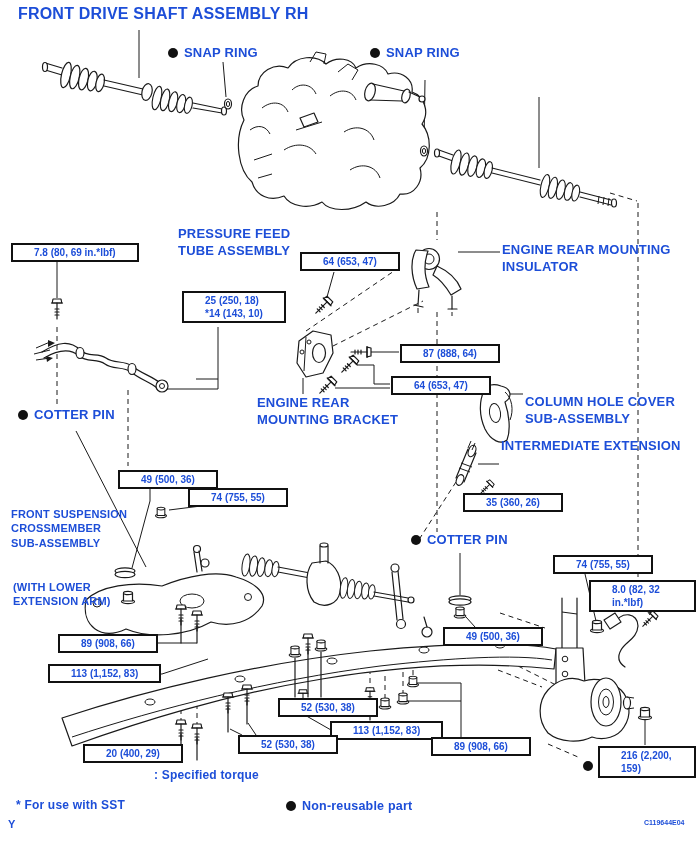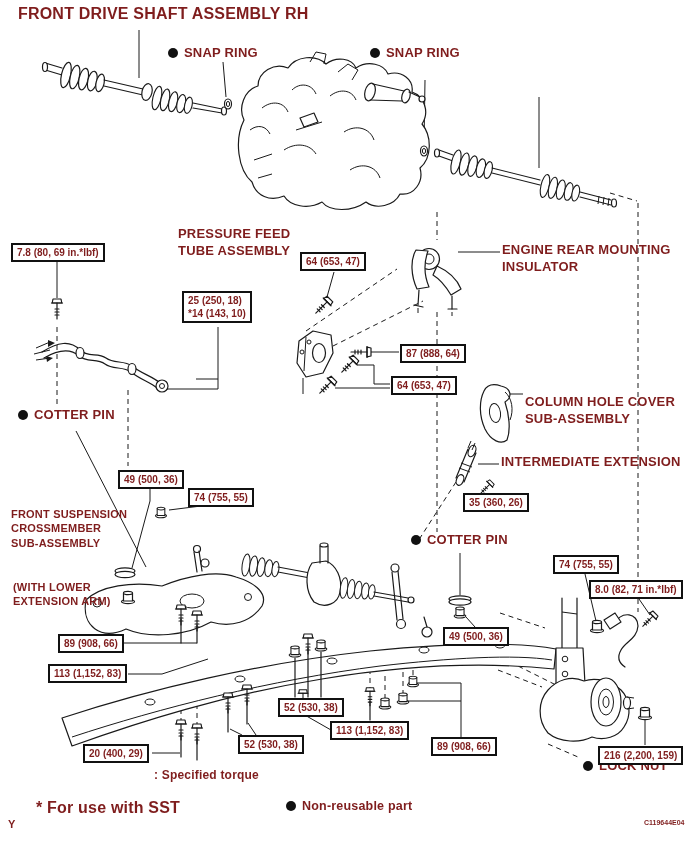--- a/index.html
+++ b/index.html
@@ -1,28 +1,28 @@
 <!DOCTYPE html>
 <html><head>
 <meta charset="utf-8">
 <style>
   html,body{margin:0;padding:0;background:#fff;}
   .canvas{position:relative;width:696px;height:842px;background:#ffffff;
-          font-family:"Liberation Sans",sans-serif;color:#7f1d1d;overflow:hidden;}
+          font-family:"Liberation Sans",sans-serif;color:#1d4ed8;overflow:hidden;}
   svg.art{position:absolute;left:0;top:0;z-index:0;}
   .ln{fill:none;stroke:#1a1a1a;stroke-width:1.2;stroke-linecap:round;stroke-linejoin:round;}
   .thin{fill:none;stroke:#1a1a1a;stroke-width:1;}
   .fw{fill:#ffffff;stroke:#1a1a1a;stroke-width:1.2;stroke-linejoin:round;}
   .dash{fill:none;stroke:#1a1a1a;stroke-width:1;stroke-dasharray:5 4;}
   .lbl{position:absolute;z-index:2;font-weight:bold;font-size:13px;line-height:1.3;
        white-space:pre-line;letter-spacing:.2px;}
   .dot{display:inline-block;width:10px;height:10px;border-radius:50%;background:#111;
        margin-right:6px;vertical-align:-1px;}
   .tbox{position:absolute;z-index:2;border:2px solid #111;background:#fff;font-weight:bold;
-        font-size:10px;line-height:1.3;padding:1px 4px;white-space:pre-line;}
+        font-size:10px;line-height:1.3;padding:1px 21px;white-space:pre-line;}
   .legendbox{position:absolute;z-index:2;border:2px solid #111;background:#fff;font-weight:bold;
         font-size:11px;padding:2px 5px;white-space:nowrap;}
   .small{font-size:11px;}
   .code{position:absolute;z-index:2;font-weight:bold;font-size:7px;}
 </style>
 </head>
 <body>
 
 <div class="canvas">
 
@@ -327,27 +327,29 @@
 
 <div class="lbl" style="left:370px;top:45px"><span class="dot"></span><span>SNAP RING</span></div>
 
 
 <div class="lbl" style="left:178px;top:226px"><span>PRESSURE FEED
 TUBE ASSEMBLY</span></div>
 
 <div class="lbl" style="left:502px;top:242px"><span>ENGINE REAR MOUNTING
 INSULATOR</span></div>
 
+<div class="lbl" style="left:257px;top:395px"><span>ENGINE REAR
+MOUNTING BRACKET</span></div>
 
 <div class="lbl" style="left:525px;top:394px"><span>COLUMN HOLE COVER
 SUB-ASSEMBLY</span></div>
 
 <div class="lbl" style="left:18px;top:407px"><span class="dot"></span><span>COTTER PIN</span></div>
 
-<div class="lbl" style="left:501px;top:454px"><span>INTERMEDIATE EXTENSION</span></div>
+<div class="lbl" style="left:501px;top:438px"><span>INTERMEDIATE EXTENSION</span></div>
 
 <div class="lbl small" style="left:11px;top:507px"><span>FRONT SUSPENSION
 CROSSMEMBER
 SUB-ASSEMBLY</span></div>
 
 <div class="lbl small" style="left:13px;top:580px"><span>(WITH LOWER
 EXTENSION ARM)</span></div>
 
 <div class="lbl" style="left:411px;top:532px"><span class="dot"></span><span>COTTER PIN</span></div>
 
@@ -356,31 +358,31 @@
 <div class="tbox" style="left:11px;top:243px">7.8 (80, 69 in.*lbf)</div>
 <div class="tbox" style="left:182px;top:291px">25 (250, 18)
 *14 (143, 10)</div>
 <div class="tbox" style="left:300px;top:252px">64 (653, 47)</div>
 <div class="tbox" style="left:400px;top:344px">87 (888, 64)</div>
 <div class="tbox" style="left:391px;top:376px">64 (653, 47)</div>
 <div class="tbox" style="left:463px;top:493px">35 (360, 26)</div>
 <div class="tbox" style="left:118px;top:470px">49 (500, 36)</div>
 <div class="tbox" style="left:188px;top:488px">74 (755, 55)</div>
 <div class="tbox" style="left:553px;top:555px">74 (755, 55)</div>
-<div class="tbox" style="left:589px;top:580px">8.0 (82, 71 in.*lbf)</div>
+<div class="tbox" style="left:589px;top:580px">8.0 (82, 32 in.*lbf)</div>
 <div class="tbox" style="left:58px;top:634px">89 (908, 66)</div>
 <div class="tbox" style="left:48px;top:664px">113 (1,152, 83)</div>
 <div class="tbox" style="left:443px;top:627px">49 (500, 36)</div>
 <div class="tbox" style="left:278px;top:698px">52 (530, 38)</div>
 <div class="tbox" style="left:330px;top:721px">113 (1,152, 83)</div>
 <div class="tbox" style="left:431px;top:737px">89 (908, 66)</div>
 <div class="tbox" style="left:238px;top:735px">52 (530, 38)</div>
 <div class="tbox" style="left:83px;top:744px">20 (400, 29)</div>
 <div class="tbox" style="left:598px;top:746px">216 (2,200, 159)</div>
 
 <div class="lbl" style="left:154px;top:768px;font-size:12px">: Specified torque</div>
 <div class="lbl" style="left:286px;top:798px;font-size:12.5px"><span class="dot"></span><span>Non-reusable part</span></div>
-<div class="lbl" style="left:36px;top:798px;font-size:16px">* For use with SST</div>
+<div class="lbl" style="left:16px;top:798px;font-size:12px">* For use with SST</div>
 
 <div class="lbl" style="left:8px;top:817px;font-size:11px">Y</div>
 <div class="code" style="left:644px;top:819px">C119644E04</div>
 
 </div>
 
 </body></html>

